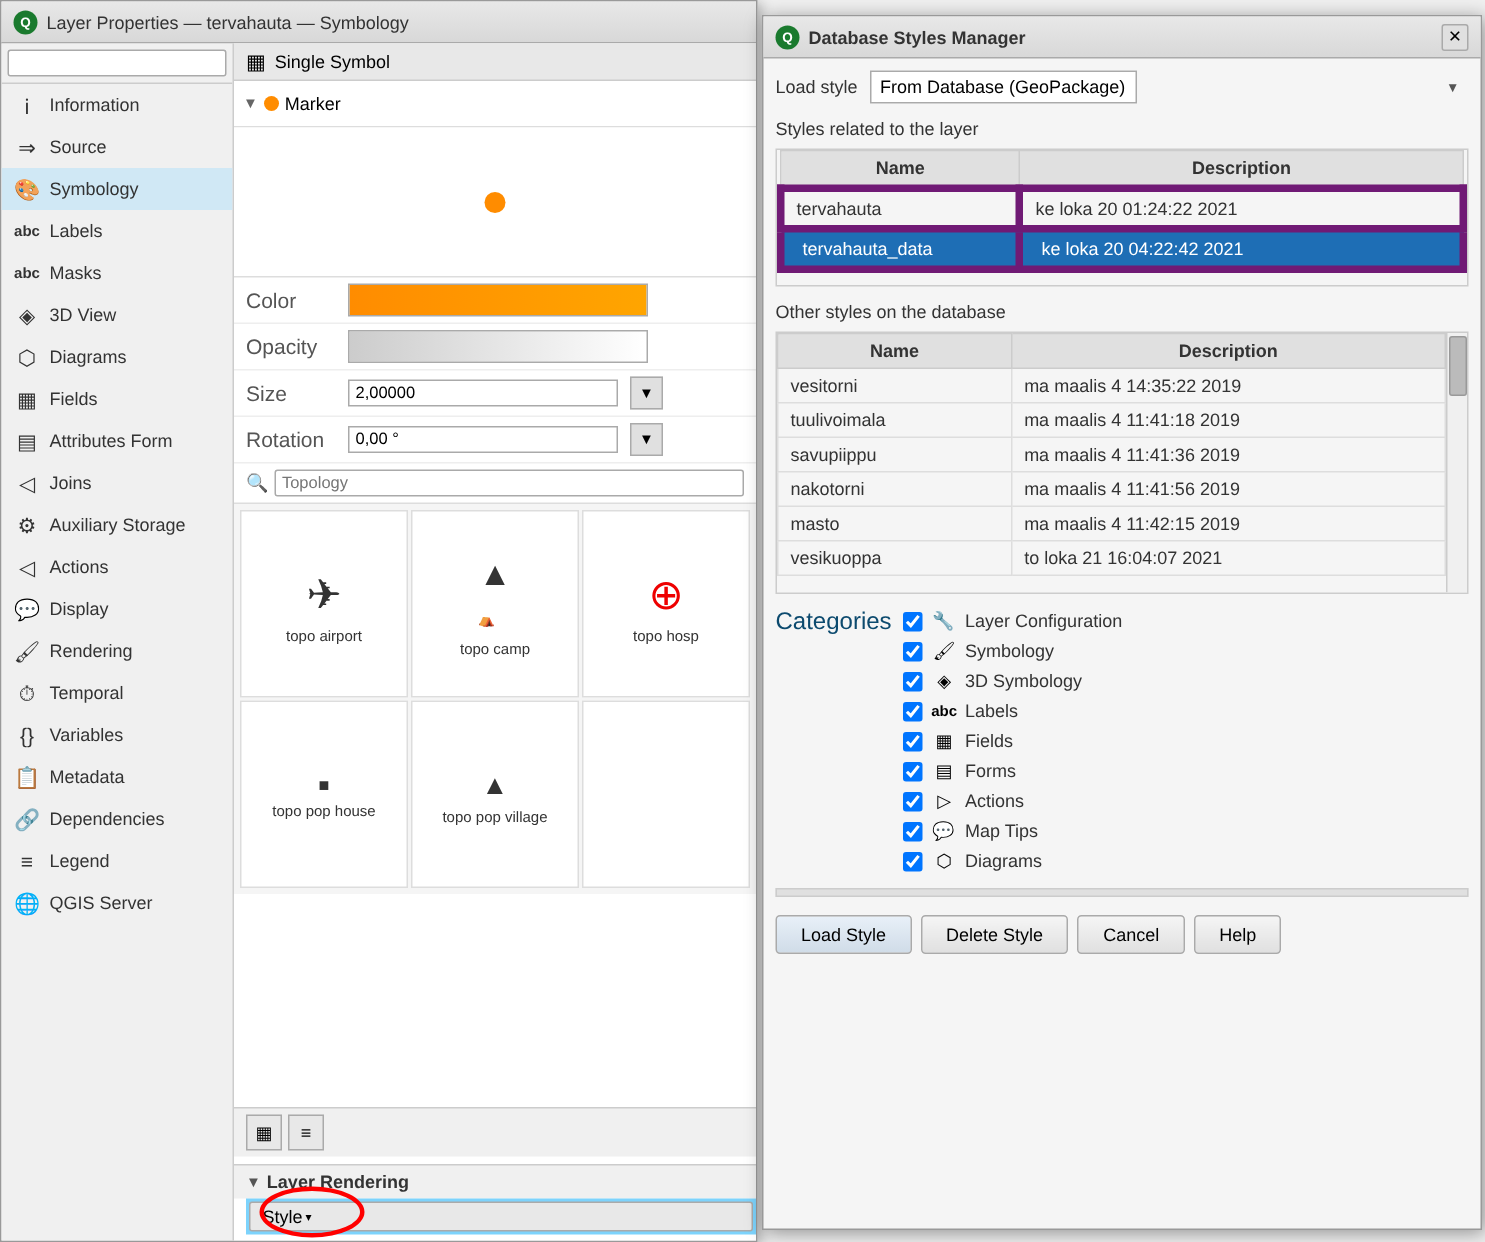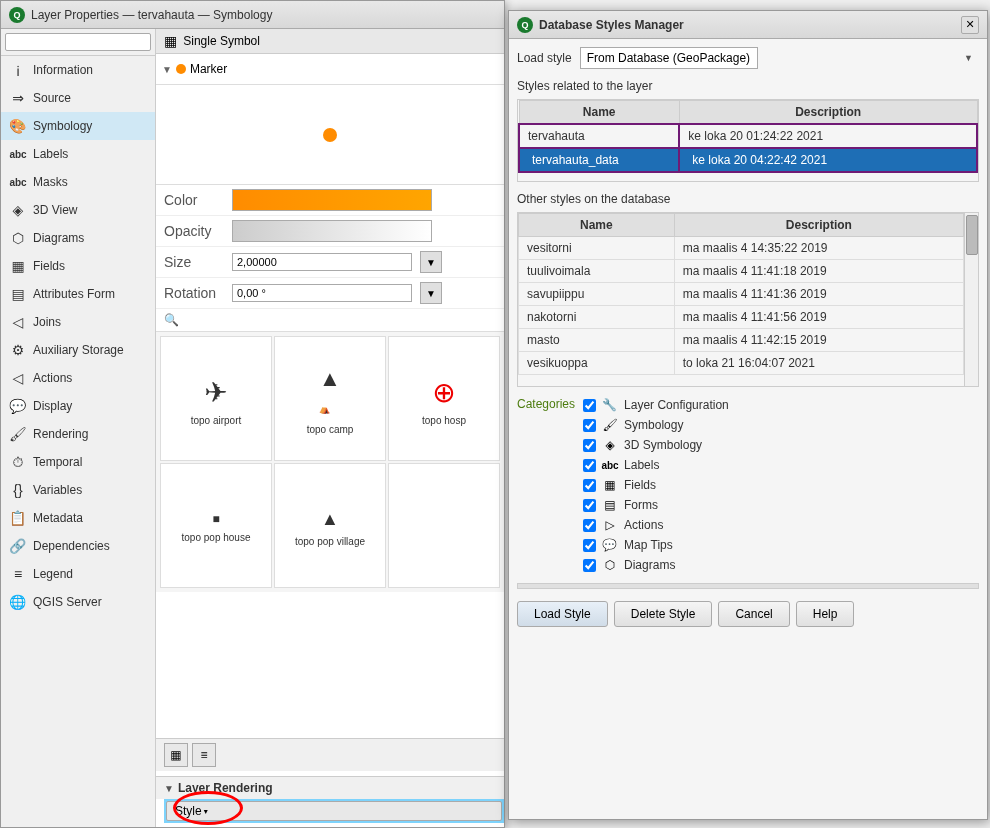--- a/index.html
+++ b/index.html
@@ -286,21 +286,21 @@
       background: #e0e0e0;
       padding: 4px 8px;
       text-align: center;
       border: 1px solid #ccc;
       font-size: 12px;
       font-weight: bold;
       color: #333;
     }
     .styles-table td {
       padding: 4px 8px;
-      border: 2px solid #701a75;
+      border: 5px solid #701a75;
       font-size: 12px;
       color: #333;
     }
     .styles-table tr.selected td {
       background: #1e6eb5;
       color: white;
       padding-left: 12px;
     }
     .styles-table .name-col { width: 35%; }
     .styles-table .desc-col { width: 65%; }
@@ -326,22 +326,22 @@
       color: #333;
     }
 
     
     .categories-section {
       display: flex;
       gap: 8px;
       margin-bottom: 8px;
     }
     .cat-label {
-      font-size: 12px;
-      color: #4d7c0f;
+      font-size: 16px;
+      color: #0c4a6e;
       padding-top: 2px;
       white-space: nowrap;
     }
     .cat-checkboxes {
       flex: 1;
     }
     .cat-row {
       display: flex;
       align-items: center;
       gap: 6px;
@@ -515,20 +515,21 @@
     </div>
 
     <div class="prop-row">
       <span class="prop-label">Rotation</span>
       <input class="size-input" type="text" value="0,00 °" style="">
       <div class="dropdown-btn">▼</div>
     </div>
 
     <div class="filter-row">
       <span class="search-icon-sm">🔍</span>
+      <input class="filter-input" type="text" placeholder="Topology" style="">
     </div>
 
     <div class="symbol-grid">
       <div class="symbol-cell">
         <div class="sym-icon">✈</div>
         <div class="sym-label">topo airport</div>
       </div>
       <div class="symbol-cell">
         <div class="sym-icon" style="font-size:22px;">▲<br><span style="font-size:9px;">⛺</span></div>
         <div class="sym-label">topo camp</div>

